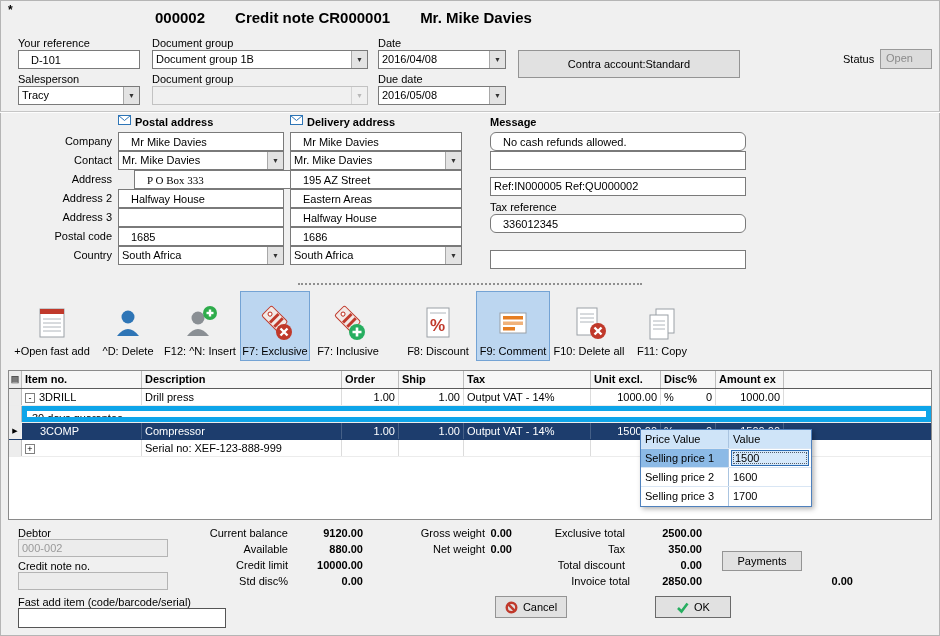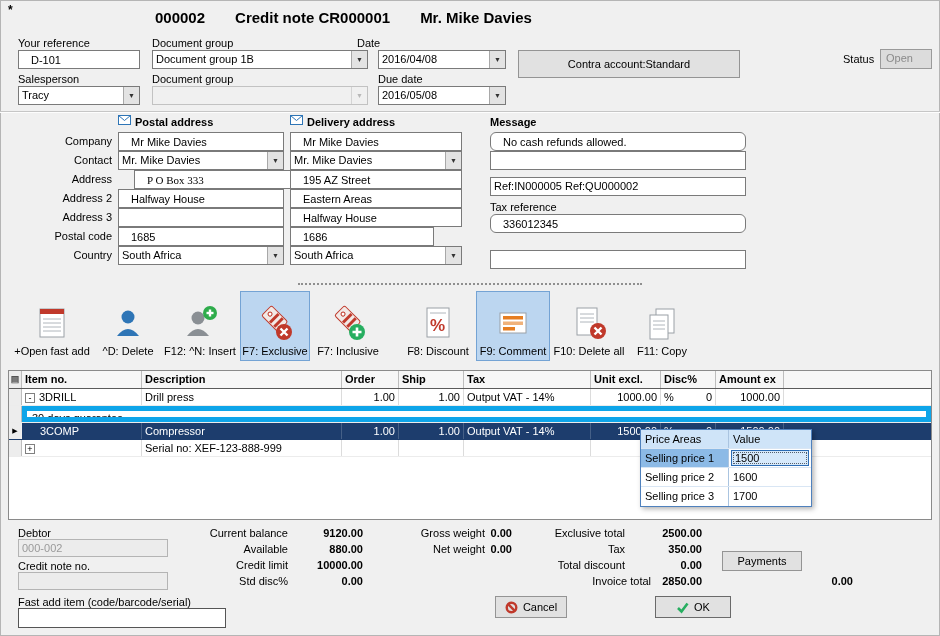--- a/index.html
+++ b/index.html
@@ -95,21 +95,21 @@
 
   <div class="t" style="left:18px;top:37px">Your reference</div>
   <input class="tb" style="left: 18px; top: 50px; width: 122px;" value="D-101">
 
   <div class="t" style="left:152px;top:37px">Document group</div>
   <div class="combo" style="left:152px;top:50px;width:216px">
     <span class="txt">Document group 1B</span>
     <span class="arr">▼</span>
   </div>
 
-  <div class="t" style="left:357px;top:37px">Date</div>
+  <div class="t" style="left:378px;top:37px">Date</div>
   <div class="combo" style="left:378px;top:50px;width:128px">
     <span class="txt">2016/04/08</span>
     <span class="arr">▼</span>
   </div>
 
   <div class="btn" style="left:518px;top:50px;width:222px;height:28px">
     <span>Contra account:Standard</span>
   </div>
 
   <div class="t" style="left:843px;top:53px">Status</div>
@@ -174,21 +174,21 @@
   </div>
 
   <input class="tb" style="left: 290px; top: 132px; width: 172px;" value="Mr Mike Davies">
   <div class="combo" style="left:290px;top:151px;width:172px">
     <span class="txt">Mr. Mike Davies</span>
     <span class="arr">▼</span>
   </div>
   <input class="tb" style="left: 290px; top: 170px; width: 172px;" value="195 AZ Street">
   <input class="tb" style="left: 290px; top: 189px; width: 172px;" value="Eastern Areas">
   <input class="tb" style="left: 290px; top: 208px; width: 172px;" value="Halfway House">
-  <input class="tb" style="left: 290px; top: 227px; width: 144px;" value="1686">
+  <input class="tb" style="left: 290px; top: 227px; width: 172px;" value="1686">
   <div class="combo" style="left:290px;top:246px;width:172px">
     <span class="txt">South Africa</span>
     <span class="arr">▼</span>
   </div>
 
   <input class="tb" style="left: 490px; top: 132px; width: 256px; border-radius: 6px;" value="No cash refunds allowed.">
   <input class="tb" style="left: 490px; top: 151px; width: 256px;" value="">
   <div class="box-ro" style="left:490px;top:177px;width:256px">Ref:IN000005 Ref:QU000002</div>
   <div class="t" style="left:490px;top:201px">Tax reference</div>
   <input class="tb" style="left: 490px; top: 214px; width: 256px; border-radius: 6px;" value="336012345">
@@ -367,21 +367,21 @@
       <div class="g-cell c-tax"></div>
       <div class="g-cell c-unit"></div>
       <div class="g-cell c-disc"></div>
       <div class="g-cell c-amt"></div>
       <div class="g-cell c-fill"></div>
     </div>
   </div>
 
   <div class="popup">
     <div class="p-row p-head">
-      <div class="p-name">Price Areas</div>
+      <div class="p-name">Price Value</div>
       <div class="p-val">Value</div>
     </div>
     <div class="p-row p-sel">
       <div class="p-name">Selling price 1</div>
       <div class="p-edit">1500</div>
     </div>
     <div class="p-row">
       <div class="p-name">Selling price 2</div>
       <div class="p-val">1600</div>
     </div>
@@ -406,21 +406,21 @@
   <div class="t r bold" style="left:293px;top:575px;width:70px">0.00</div>
 
   <div class="t r" style="left:393px;top:527px;width:92px">Gross weight</div>
   <div class="t r" style="left:393px;top:543px;width:92px">Net weight</div>
   <div class="t r bold" style="left:458px;top:527px;width:54px">0.00</div>
   <div class="t r bold" style="left:458px;top:543px;width:54px">0.00</div>
 
   <div class="t r" style="left:518px;top:527px;width:107px">Exclusive total</div>
   <div class="t r" style="left:518px;top:543px;width:107px">Tax</div>
   <div class="t r" style="left:518px;top:559px;width:107px">Total discount</div>
-  <div class="t r" style="left:544px;top:575px;width:107px">Invoice total</div>
+  <div class="t r" style="left:523px;top:575px;width:107px">Invoice total</div>
   <div class="t r bold" style="left:628px;top:527px;width:74px">2500.00</div>
   <div class="t r bold" style="left:628px;top:543px;width:74px">350.00</div>
   <div class="t r bold" style="left:628px;top:559px;width:74px">0.00</div>
   <div class="t r bold" style="left:628px;top:575px;width:74px">2850.00</div>
   <div class="t r bold" style="left:793px;top:575px;width:60px">0.00</div>
 
   <div class="btn" style="left:722px;top:551px;width:80px;height:20px">
     <span>Payments</span>
   </div>
 

